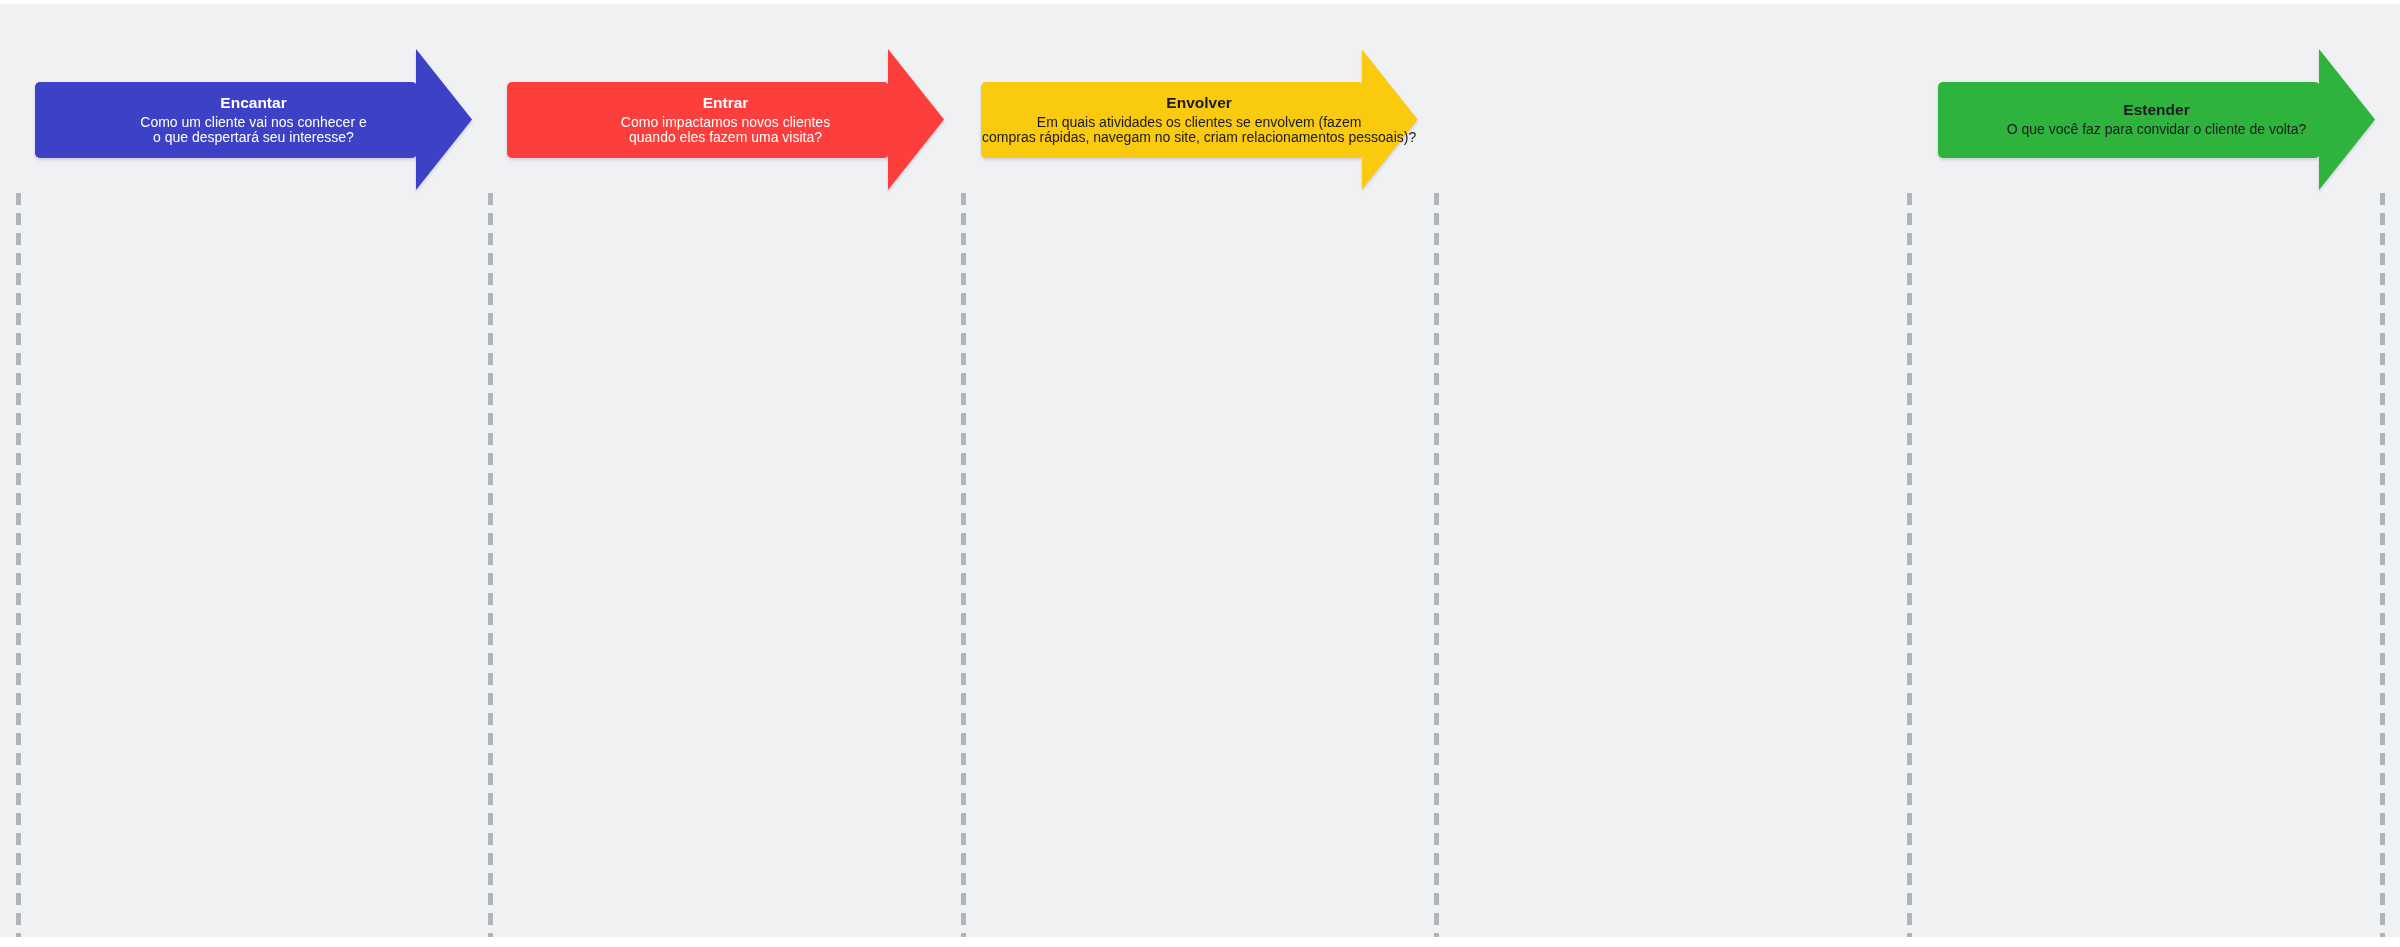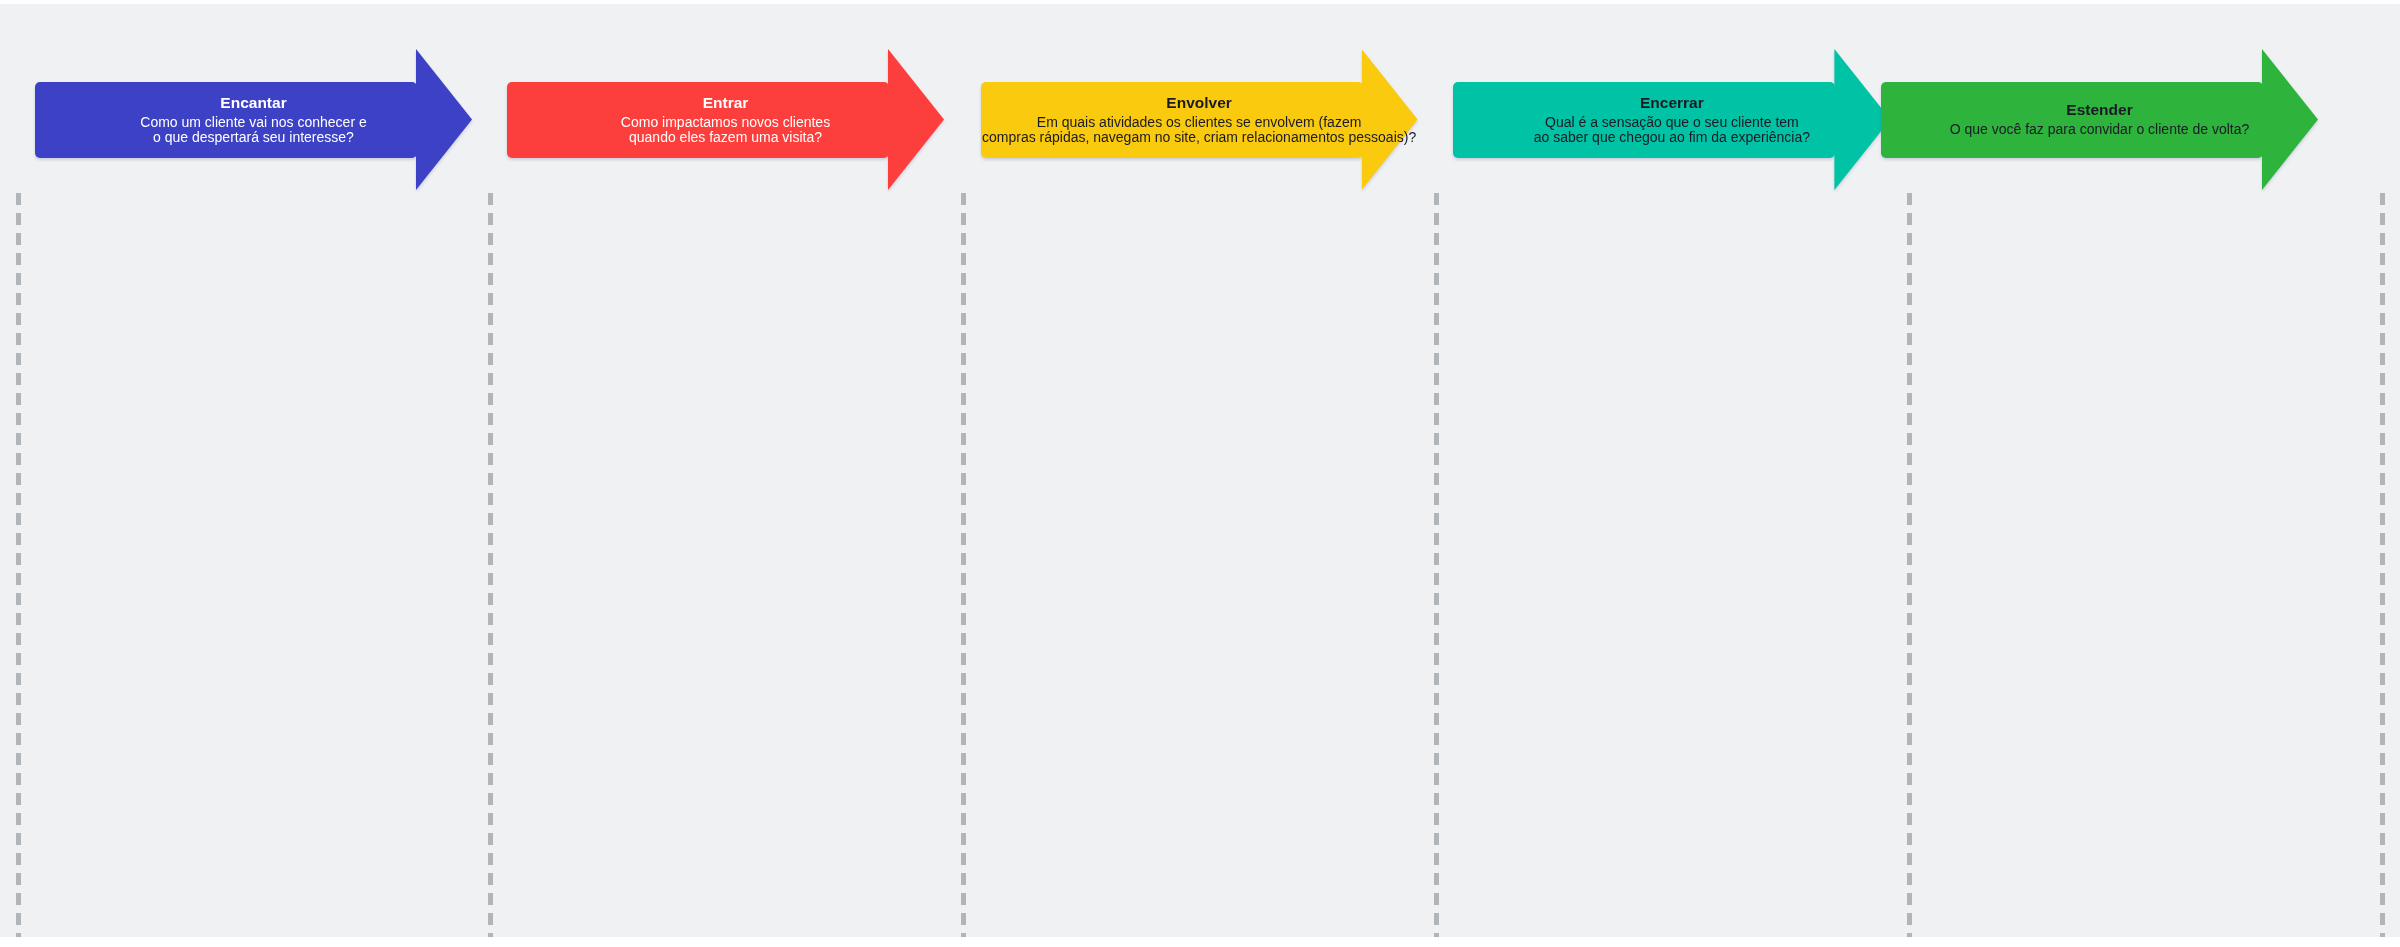--- a/index.html
+++ b/index.html
@@ -128,33 +128,22 @@
       <div class="body"></div>
       <div class="head"></div>
     </div>
     <div class="text-block">
       <div class="stage-title">Envolver</div>
       <div class="stage-subtitle">Em quais atividades os clientes se envolvem (fazem
 compras rápidas, navegam no site, criam relacionamentos pessoais)?</div>
     </div>
   </div>
 
-  <div class="stage" style="left: 1453.4px; --stage-color: #00C2A4; --stage-text: #1B1B26;">
-    <div class="shape">
-      <div class="body"></div>
-      <div class="head"></div>
-    </div>
-    <div class="text-block">
-      <div class="stage-title">Encerrar</div>
-      <div class="stage-subtitle">Qual é a sensação que o seu cliente tem
-ao saber que chegou ao fim da experiência?</div>
-    </div>
-  </div>
 
-  <div class="stage" style="left: 1881px; --stage-color: #2EB33C; --stage-text: #1B1B26;">
+  <div class="stage" style="left: 1938px; --stage-color: #2EB33C; --stage-text: #1B1B26;">
     <div class="shape">
       <div class="body"></div>
       <div class="head"></div>
     </div>
     <div class="text-block">
       <div class="stage-title">Estender</div>
       <div class="stage-subtitle">O que você faz para convidar o cliente de volta?</div>
     </div>
   </div>
 </div>

